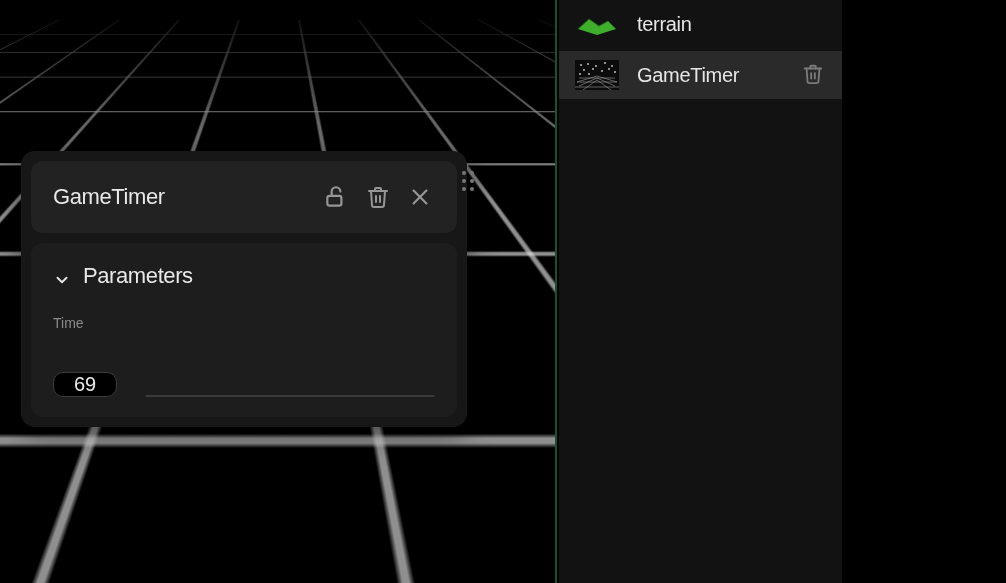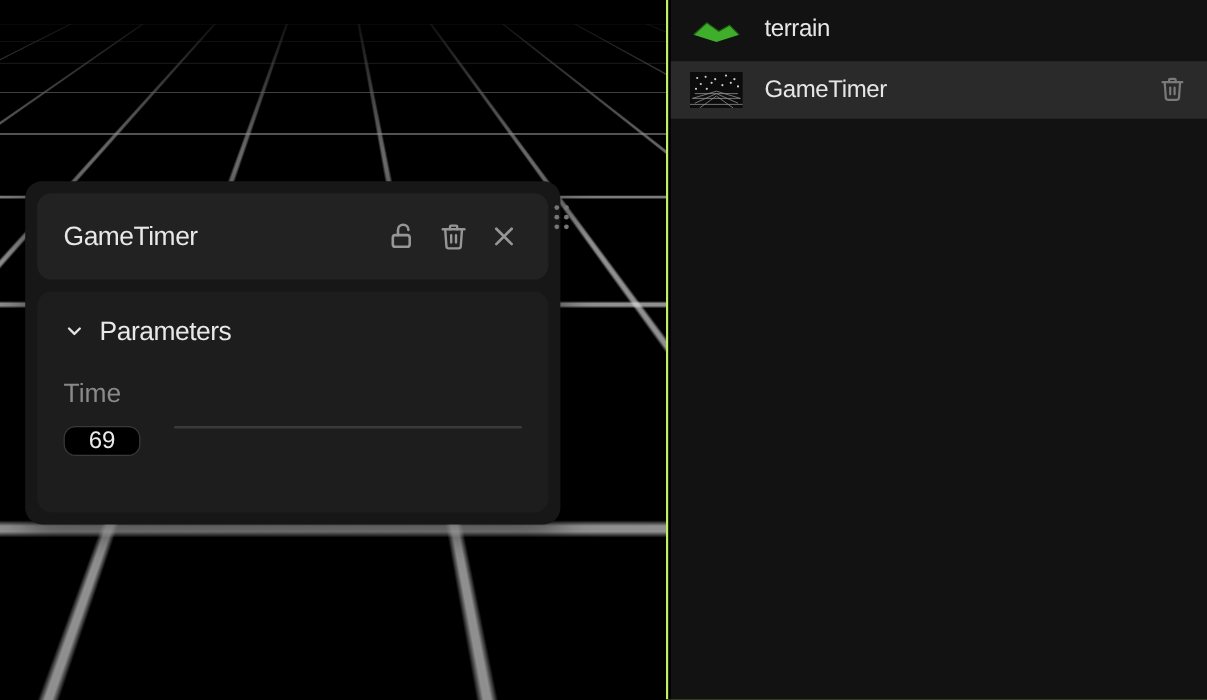--- a/index.html
+++ b/index.html
@@ -1,18 +1,18 @@
 <!DOCTYPE html>
 <html><head>
 <meta charset="utf-8">
 <style>
   * { box-sizing: border-box; margin: 0; padding: 0; }
   html, body { width: 100%; height: 100%; overflow: hidden; background: #000; font-family: -apple-system, Helvetica, Arial, sans-serif; color: #e8e8e8; }
 
-  .root { position: relative; width: 1006px; height: 583px; background: #bef264; overflow: hidden; }
+  .root { position: relative; width: 842px; height: 583px; background: #14532d; overflow: hidden; }
 
   
   .viewport {
     position: absolute; left: 0; top: 0; width: 555px; height: 583px;
     background: #000; overflow: hidden;
   }
   .grid3d {
     position: absolute; left: 50%; top: 20px; width: 2600px; height: 2600px;
     transform: translateX(-50%) perspective(520px) rotateX(78deg);
     transform-origin: center top;
@@ -64,28 +64,28 @@
   .titlebar .title { flex: 1; font-size: 22px; font-weight: 500; letter-spacing: -0.4px; }
   .iconbtn {
     width: 30px; height: 30px; display:flex; align-items:center; justify-content:center;
     color: #969696; cursor: pointer; border-radius: 6px;
   }
 
   .section {
     background: #1d1d1d; border-radius: 12px; padding: 20px 22px;
   }
   .section-head {
-    display:flex; align-items:center; gap:12px; font-size:22px; font-weight:500;
+    display:flex; align-items:flex-end; gap:12px; font-size:22px; font-weight:500;
     letter-spacing:-0.4px; cursor: pointer;
   }
   .section-head .chev { width:18px; height:18px; color:#e2e2e2; }
 
   .param-area { padding-top: 26px; }
-  .param-label { color:#8a8a8a; font-size:22px; margin-bottom:14px; }
-  .param-row { display:flex; align-items:flex-start; gap:28px; height:52px; }
+  .param-label { color:#8a8a8a; font-size:14px; margin-bottom:14px; }
+  .param-row { display:flex; align-items:flex-end; gap:28px; height:52px; }
   .numbox {
     width: 64px; background:#000; border:1px solid #3a3a3a; border-radius:10px;
     display:flex; align-items:center; justify-content:center;
     font-size:20px; color:#eaeaea; font-weight:500;
   }
   .slider-wrap {
     flex:1; background:#000; border:1px solid #3a3a3a; border-radius:10px;
     position:relative; overflow:hidden;
   }
   .thumb-btn {

